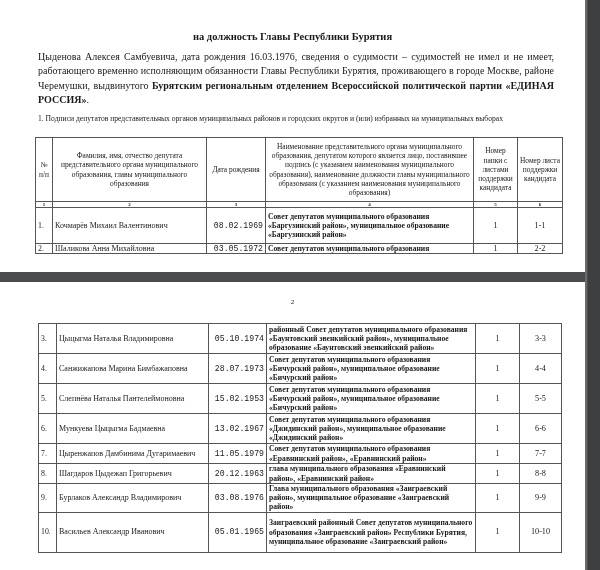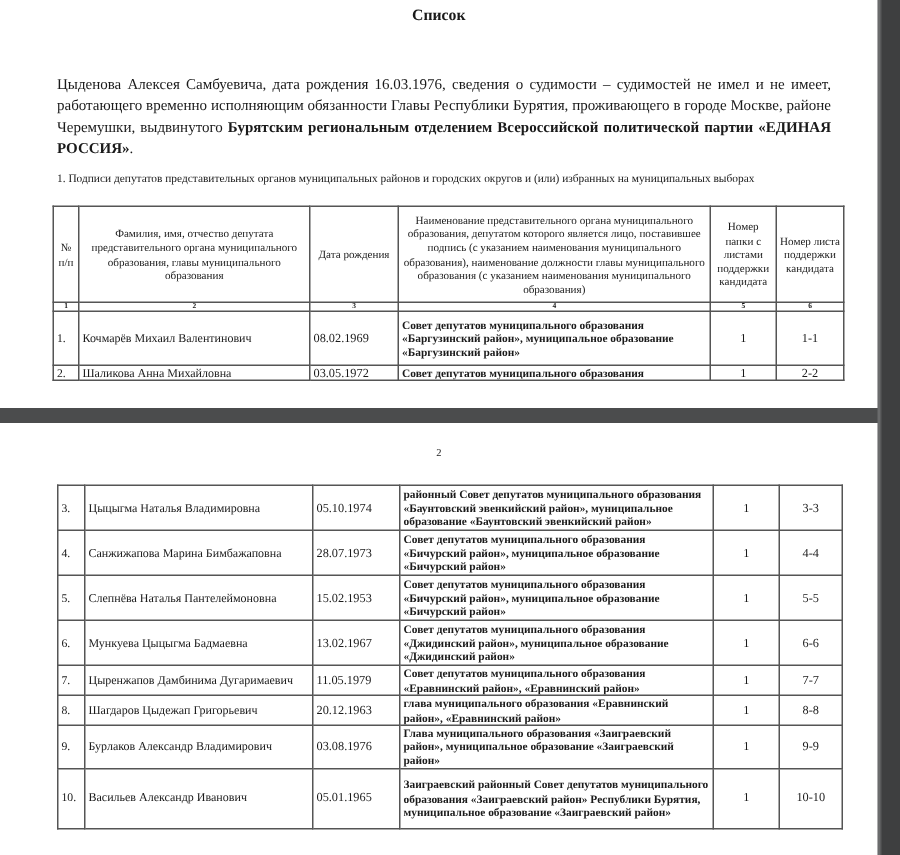--- a/index.html
+++ b/index.html
@@ -44,36 +44,36 @@
     padding: 0 2px;
     vertical-align: middle;
     overflow: hidden;
   }
   .tbl1 { left: 35px; top: 147px; width: 527px; }
   .tbl2 { left: 38px; top: 41px; width: 523px; }
 
   .hdr td { text-align: center; font-size: 7.4px; line-height: 9.2px; }
   .nums td { text-align: center; font-size: 5px; line-height: 5px; height: 5px; padding: 0; font-weight: bold; }
   .c-num { text-align: left; }
-  .c-date { text-align: left; font-size: 8.2px; }
+  .c-date { text-align: right; font-size: 8.2px; font-family: Liberation Mono, monospace; }
   .c-name { font-size: 8px; white-space: nowrap; }
   .c-org { font-size: 7.6px; line-height: 9.2px; font-weight: bold; }
   .c-folder, .c-sheet { text-align: center; font-size: 8.2px; }
 
   .page-num { position: absolute; left: 0; width: 585px; top: 16px; text-align: center; font-size: 7px; }
 </style>
 </head>
 <body>
 
 <div class="viewer"></div>
 <div class="scroll-track-line"></div>
 <div class="scroll-strip"></div>
 
 <div class="page page1">
-  <div class="title t1">Список</div>
+  <div class="title t3">на должность Главы Республики Бурятия</div>
 
   <div class="intro"><span>Цыденова Алексея Самбуевича, дата рождения 16.03.1976, сведения о судимости – судимостей не имел и не имеет, работающего временно исполняющим обязанности Главы Республики Бурятия, проживающего в городе Москве, районе Черемушки, выдвинутого </span><b>Бурятским региональным отделением Всероссийской политической партии «ЕДИНАЯ РОССИЯ»</b><span>.</span></div>
 
   <div class="section-note">
     <span>1. Подписи депутатов представительных органов муниципальных районов и городских округов и (или) избранных на муниципальных выборах</span>
   </div>
 
   <table class="grid tbl1">
     <colgroup>
       <col style="width:17px">

